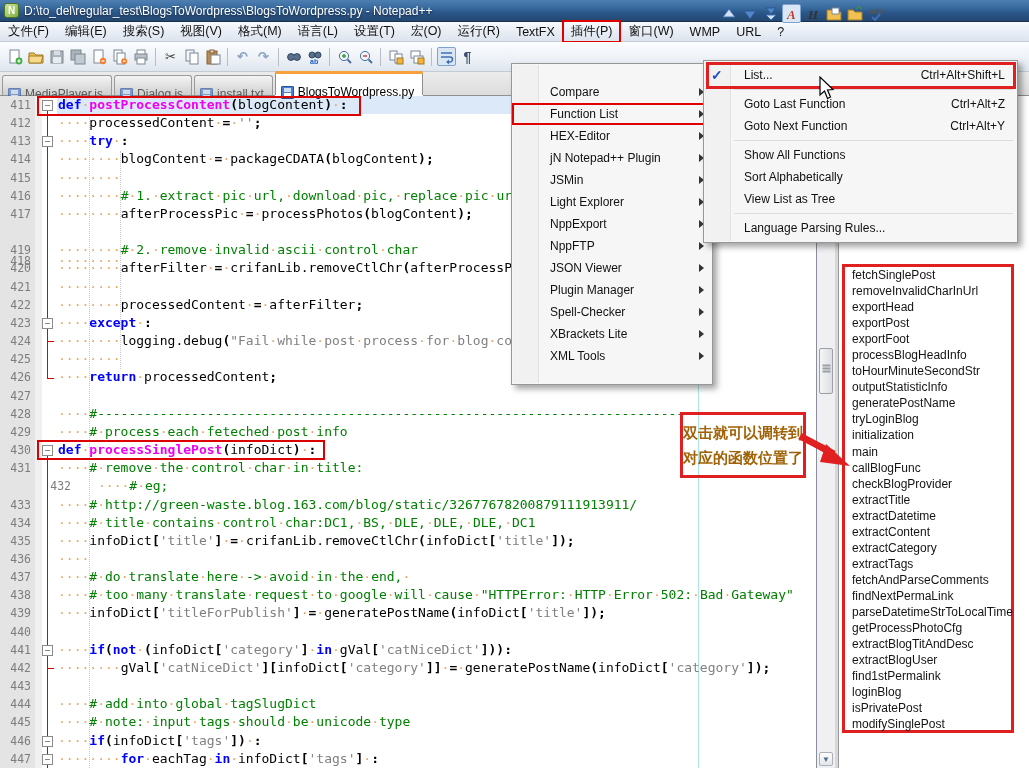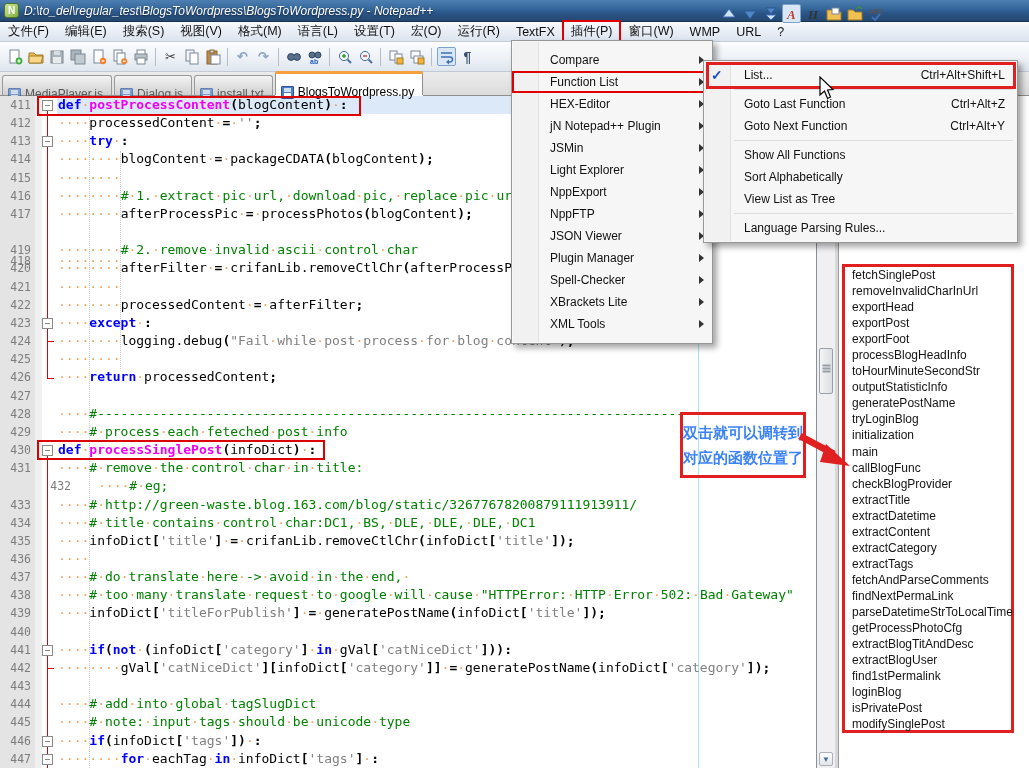--- a/index.html
+++ b/index.html
@@ -7,21 +7,21 @@
               font-family:"Liberation Sans", sans-serif; }
   #window { position:relative; width:1029px; height:768px; overflow:hidden; background:#fff; }
 
   
   #titlebar { position:absolute; left:0; top:0; width:1029px; height:22px;
     background:linear-gradient(#4d7fb3 0%, #36689c 40%, #2b568a 60%, #24486f 100%);
     border-bottom:1px solid #16304d; display:flex; align-items:center; padding:0 4px; }
   #app-icon { width:15px; height:15px; margin-right:5px; border-radius:3px;
     background:linear-gradient(135deg,#cfe6a1,#7fae3f); border:1px solid #4e7420;
     color:#fff; font-size:10px; font-weight:bold; text-align:center; line-height:13px; }
-  #title-text { color:#fff; font-size:12px; text-shadow:0 1px 2px rgba(0,0,0,.6); white-space:nowrap;font-style:italic; }
+  #title-text { color:#fff; font-size:12px; text-shadow:0 1px 2px rgba(0,0,0,.6); white-space:nowrap; }
 
   
   #menubar { position:absolute; left:0; top:22px; width:1029px; height:20px;
     background:linear-gradient(#f7fafd,#e9eef6 50%,#dde4ee);
     border-bottom:1px solid #c6ccd4; display:flex; align-items:center; font-size:12.5px; color:#111; }
   .menu-item { padding:2px 8px; white-space:nowrap; }
   .menu-item.boxed { outline:2px solid #e00000; outline-offset:-1px; }
 
   
   #toolbar { position:absolute; left:0; top:42px; width:1029px; height:30px;
@@ -90,41 +90,41 @@
 
   
   #func-panel { position:absolute; left:839px; top:96px; width:190px; height:672px; background:#fff; }
   #func-box { position:absolute; left:3px; top:168px; width:172px; height:469px; border:3px solid #e02020; }
   #func-items { position:absolute; left:13px; top:171px; font-size:12px; color:#141414; }
   .func-item { height:16.05px; line-height:16.05px; white-space:nowrap; }
 
   
   .popup { position:absolute; background:#f6f6f6; border:1px solid #979797;
     box-shadow:4px 4px 6px rgba(0,0,0,.35); font-size:12px; color:#111; }
-  #plugins-menu { left:511px; top:40px; width:202px; z-index:10; padding:8px 0; }
+  #plugins-menu { left:511px; top:63px; width:202px; z-index:10; padding:17px 0; }
   #plugins-menu .gutter, #fl-submenu .gutter { position:absolute; left:1px; top:1px; bottom:1px; width:26px;
     background:#f1f1f1; border-right:1px solid #e2e2e2; }
   .pm-item { position:relative; height:22px; line-height:22px; padding-left:38px; white-space:nowrap; }
   .pm-item .arrow { position:absolute; right:8px; top:7px; width:0; height:0;
     border-left:5px solid #333; border-top:4px solid transparent; border-bottom:4px solid transparent; }
   .pm-item.boxed { outline:2px solid #e00000; outline-offset:-2px; }
   #fl-submenu { left:703px; top:60px; width:315px; z-index:11; padding:3px 0; }
   .sm-item { position:relative; height:22px; line-height:22px; padding-left:40px; white-space:nowrap; }
   .sm-item .check { position:absolute; left:7px; top:0; color:#1e4fc1; font-weight:bold; font-size:14px; }
   .sm-item .shortcut { position:absolute; right:12px; top:0; }
   .sm-sep { height:7px; position:relative; }
   .sm-sep::before { content:""; position:absolute; left:30px; right:4px; top:3px; border-top:1px solid #dcdcdc; }
   #list-red-box { position:absolute; left:2px; top:1px; width:310px; height:27px;
     border:3px solid #e02020; z-index:12; }
 
   
   #annotation-box { position:absolute; left:680px; top:412px; width:126px; height:66px;
     border:3px solid #e02020; z-index:6; display:flex; flex-direction:column; align-items:center;
     justify-content:center; }
-  .ann-line { color:#3b82f6; font-weight:bold; font-size:15px; line-height:25px; white-space:nowrap; }
+  .ann-line { color:#a16207; font-weight:bold; font-size:15px; line-height:25px; white-space:nowrap; }
   #annotation-arrow { position:absolute; left:798px; top:428px; z-index:7; }
   #cursor { position:absolute; left:818px; top:76px; z-index:20; }
 </style>
 </head>
 <body>
 
 <div id="window">
 
   <div id="titlebar">
     <div id="app-icon">N</div>

